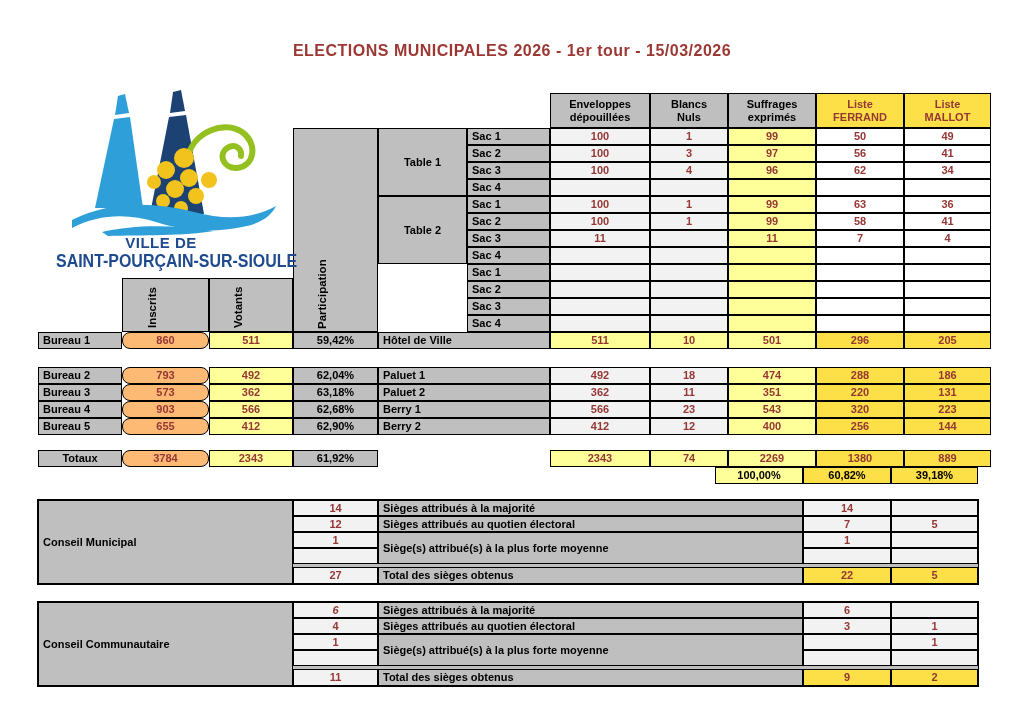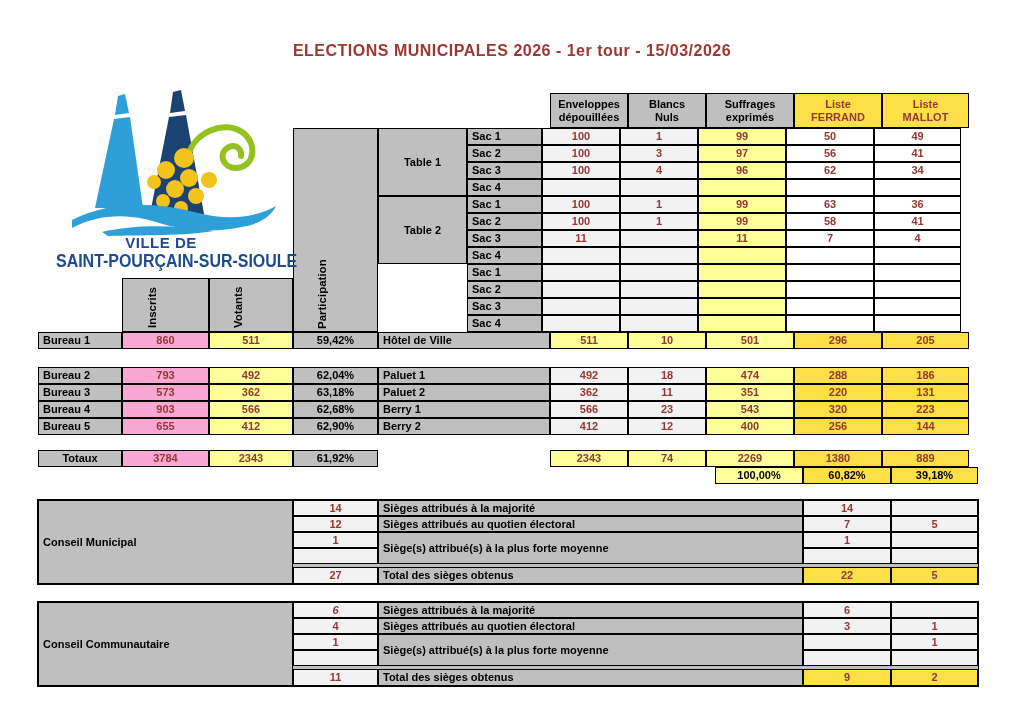--- a/index.html
+++ b/index.html
@@ -7,23 +7,23 @@
         font-family:"Liberation Sans",sans-serif;}
   .cell{position:absolute;box-sizing:border-box;border:1px solid #000;display:flex;
         align-items:center;justify-content:center;font-weight:bold;font-size:11px;
         color:#953735;line-height:1.1;}
   .row{position:absolute;display:flex;}
   .row .cell{position:static;flex:none;}
   .k{color:#000;}
   .left{justify-content:flex-start;padding-left:4px;text-align:left;}
   .col2{flex-direction:column;justify-content:center;}
   .gray{background:#BFBFBF;}.lt{background:#F2F2F2;}.yel{background:#FFFF99;}
-  .cyn{background:#f9a8d4;}.grn{background:#fde047;}.wht{background:#FFFFFF;}
+  .cyn{background:#fdba74;border-radius:8px;}.grn{background:#fde047;}.wht{background:#FFFFFF;}
   .ital{font-style:italic;}
-  .w-bur{width:84px}.w-ins{width:87px}.w-vot{width:84px}.w-par{width:85px}.w-sac{width:75px}.w-env{width:78px}.w-bla{width:78px}
+  .w-bur{width:84px}.w-ins{width:87px}.w-vot{width:84px}.w-par{width:85px}.w-sac{width:83px}.w-env{width:100px}.w-bla{width:78px}
   .w-suf{width:88px}.w-fer{width:88px}.w-mal{width:87px}.w-loc{width:172px}
   .h17{height:17px;}
   #title{position:absolute;left:0;top:42px;width:1024px;text-align:center;
          font-weight:bold;font-size:16px;letter-spacing:.5px;color:#9C3732;}
   .vlabel{position:absolute;transform-origin:0 100%;transform:rotate(-90deg);
           font-weight:bold;font-size:11.5px;color:#000;white-space:nowrap;height:14px;line-height:14px;}
   #logo{position:absolute;left:36px;top:86px;width:250px;height:192px;background:#fff;}
   .logo-t1{position:absolute;left:0;top:148px;width:250px;text-align:center;font-weight:bold;
            font-size:15px;color:#1F4B8E;letter-spacing:.5px;}
   .logo-t2{position:absolute;left:0;top:164px;width:250px;text-align:center;font-weight:bold;

